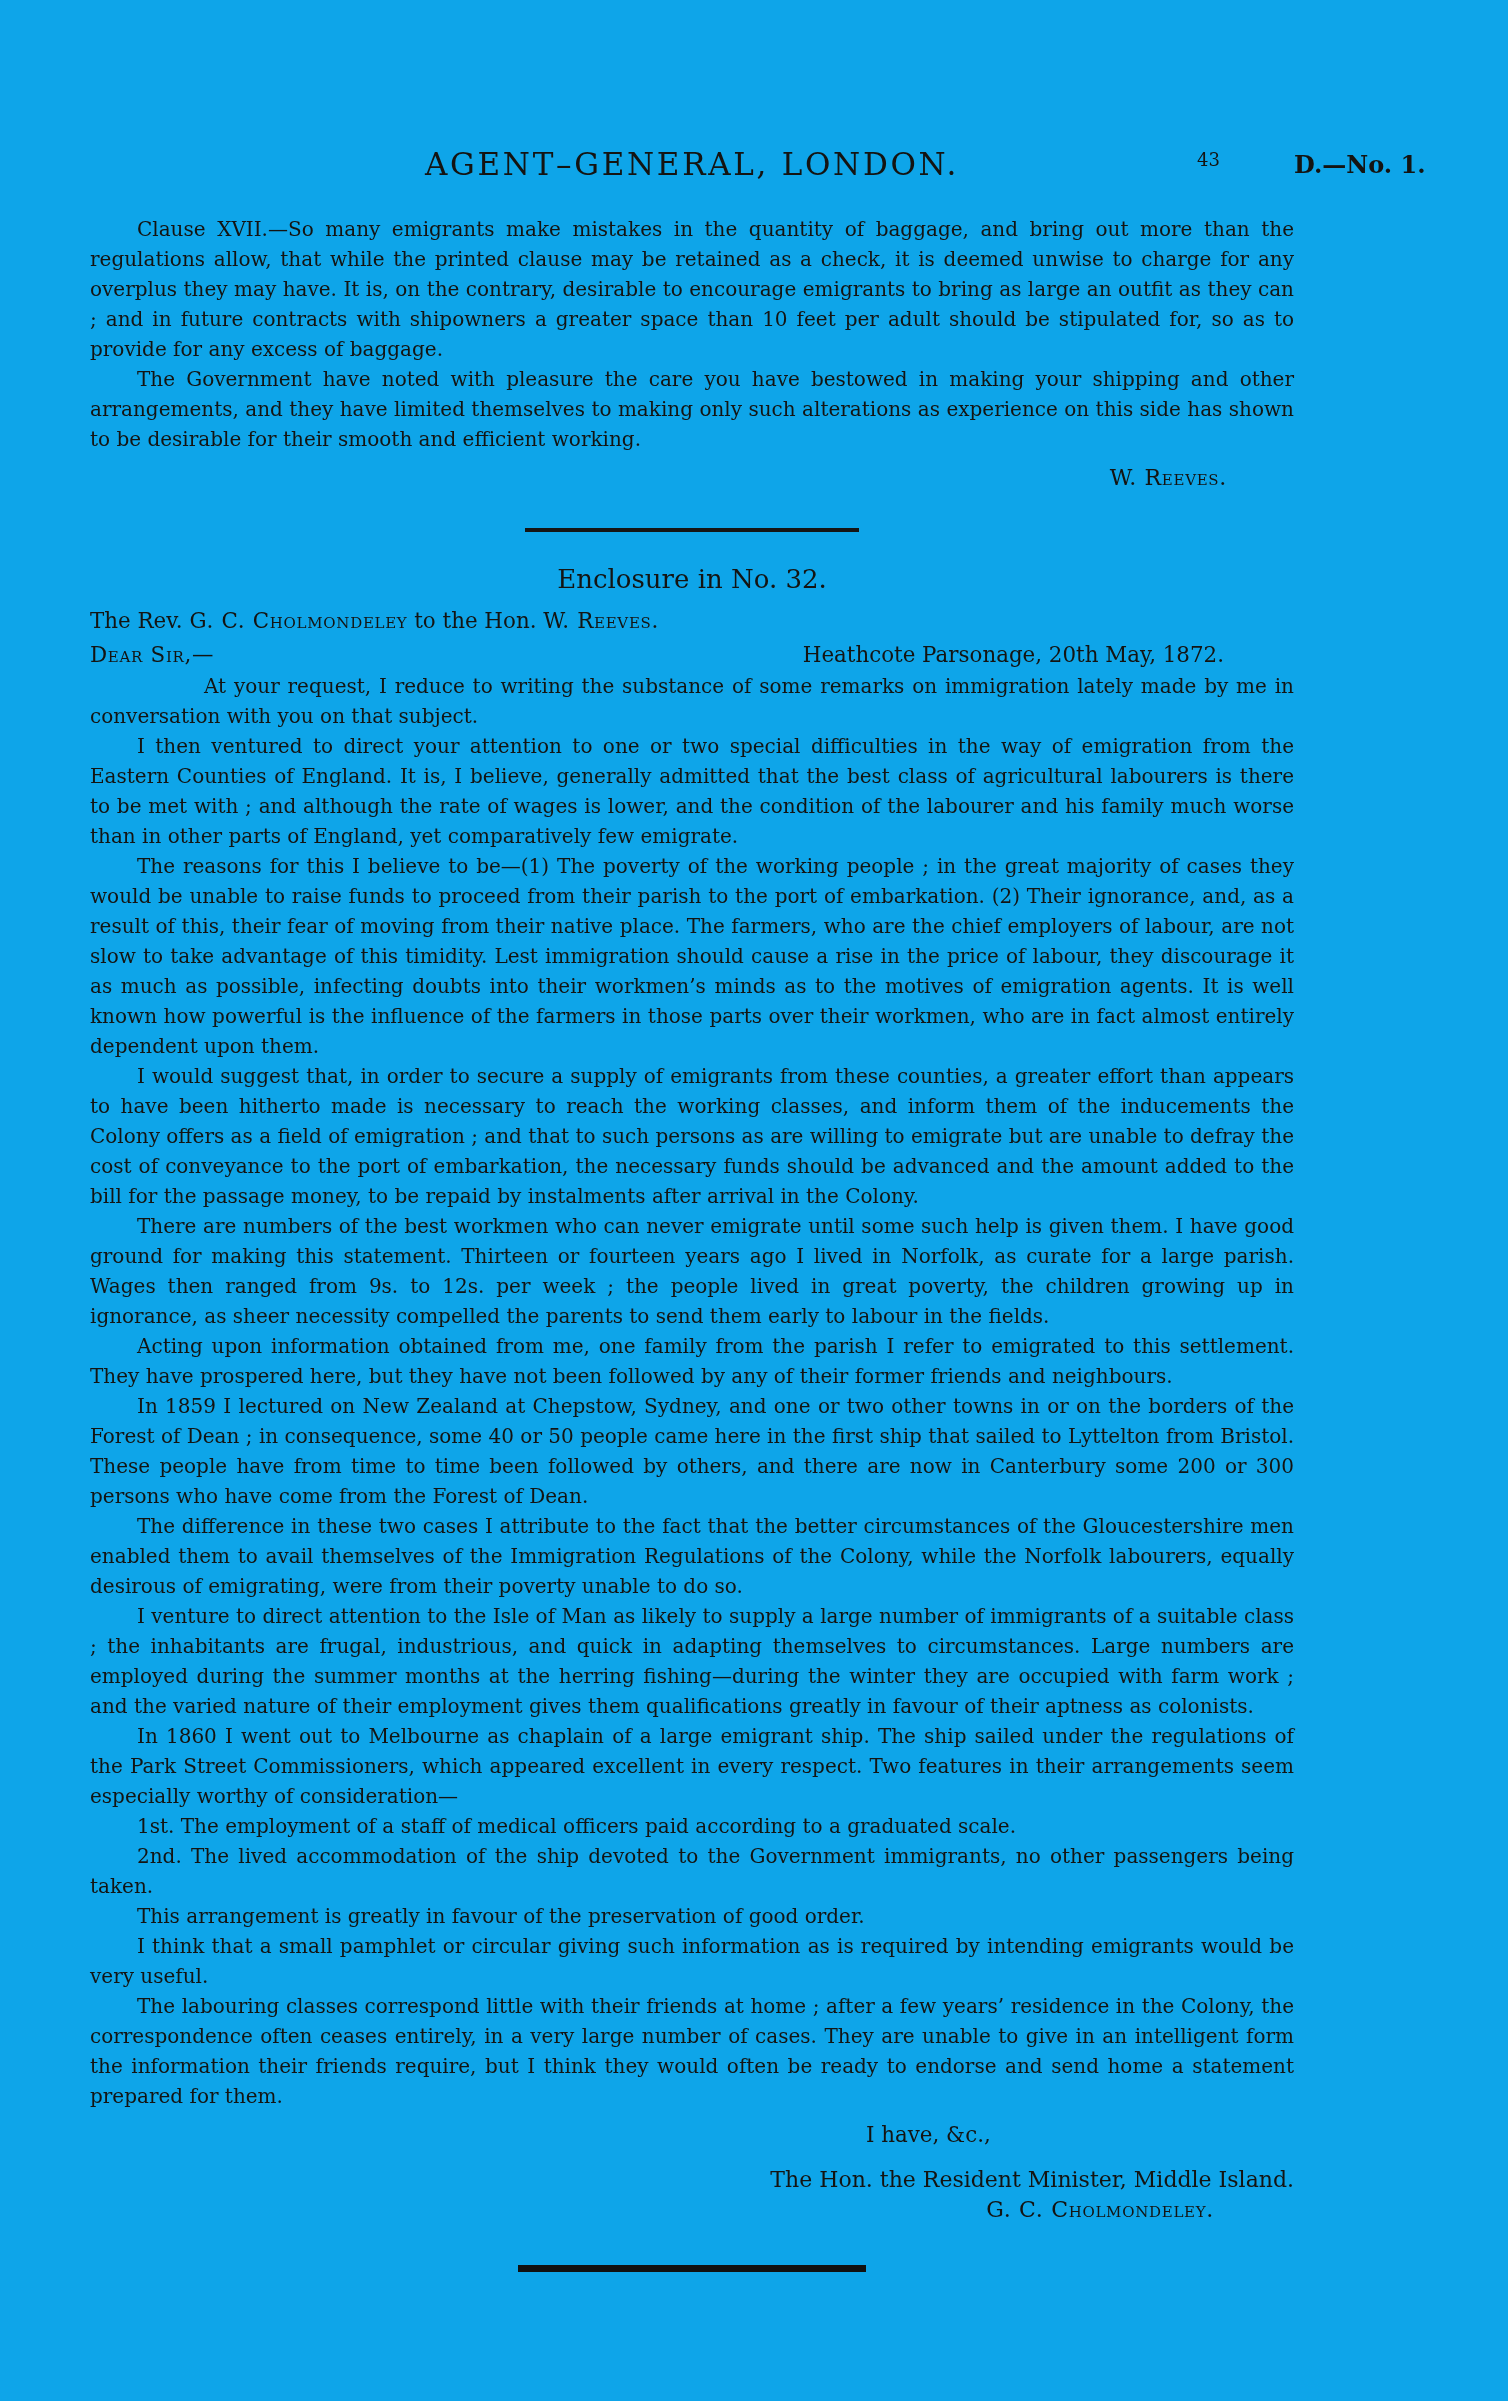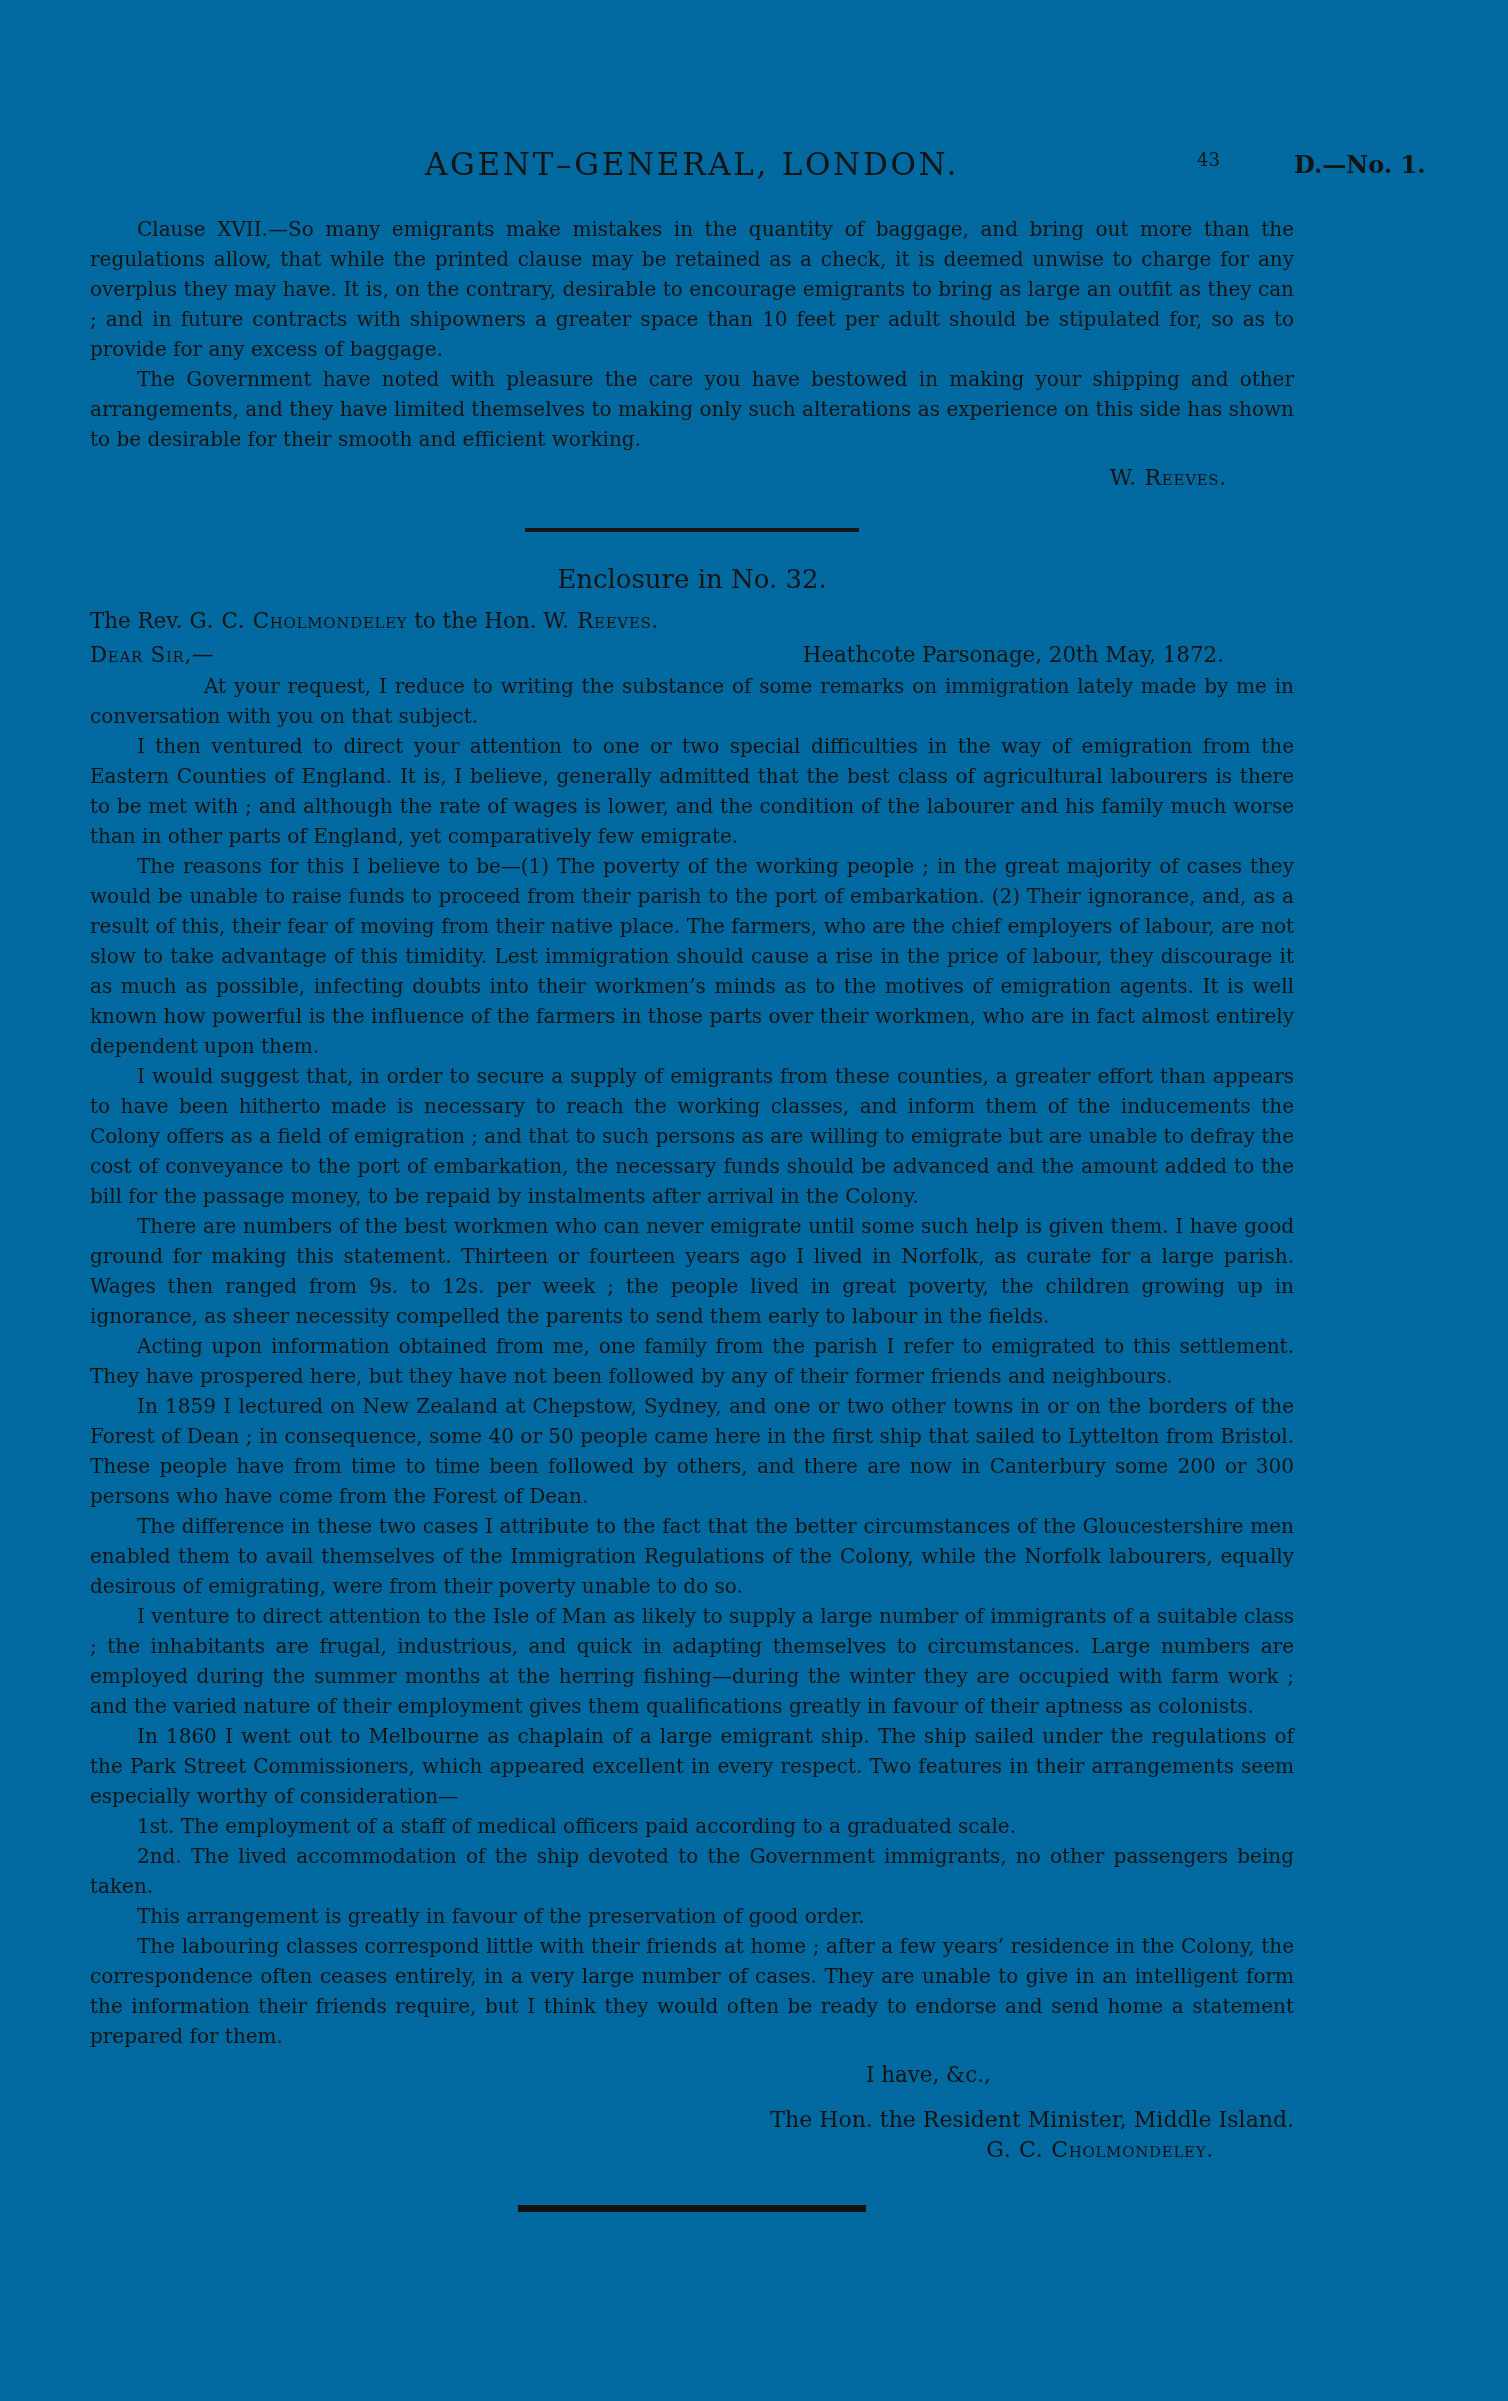--- a/index.html
+++ b/index.html
@@ -1,21 +1,21 @@
 <!DOCTYPE html>
 <html style="font-size:10.7px"><head>
 <meta charset="utf-8">
 <style>
   html,body{margin:0;padding:0;background:#e8e8e4;}
   .page{
     position:relative;
     width:1509px;
     height:2401px;
     margin:0 auto;
-    background:#0369a1;
+    background:#0ea5e9;
     color:#141412;
     font-family:"DejaVu Serif", "Liberation Serif", serif;
     overflow:hidden;
   }
   .column{
     position:absolute;
     left:90px;
     top:134px;
     width:1204px;
   }
@@ -153,20 +153,21 @@
       <p>I would suggest that, in order to secure a supply of emigrants from these counties, a greater effort than appears to have been hitherto made is necessary to reach the working classes, and inform them of the inducements the Colony offers as a field of emigration ; and that to such persons as are willing to emigrate but are unable to defray the cost of conveyance to the port of embarkation, the necessary funds should be advanced and the amount added to the bill for the passage money, to be repaid by instalments after arrival in the Colony.</p>
       <p>There are numbers of the best workmen who can never emigrate until some such help is given them.  I have good ground for making this statement.  Thirteen or fourteen years ago I lived in Norfolk, as curate for a large parish.  Wages then ranged from 9s. to 12s. per week ; the people lived in great poverty, the children growing up in ignorance, as sheer necessity compelled the parents to send them early to labour in the fields.</p>
       <p>Acting upon information obtained from me, one family from the parish I refer to emigrated to this settlement.  They have prospered here, but they have not been followed by any of their former friends and neighbours.</p>
       <p>In 1859 I lectured on New Zealand at Chepstow, Sydney, and one or two other towns in or on the borders of the Forest of Dean ; in consequence, some 40 or 50 people came here in the first ship that sailed to Lyttelton from Bristol.  These people have from time to time been followed by others, and there are now in Canterbury some 200 or 300 persons who have come from the Forest of Dean.</p>
       <p>The difference in these two cases I attribute to the fact that the better circumstances of the Gloucestershire men enabled them to avail themselves of the Immigration Regulations of the Colony, while the Norfolk labourers, equally desirous of emigrating, were from their poverty unable to do so.</p>
       <p>I venture to direct attention to the Isle of Man as likely to supply a large number of immigrants of a suitable class ; the inhabitants are frugal, industrious, and quick in adapting themselves to circumstances.  Large numbers are employed during the summer months at the herring fishing—during the winter they are occupied with farm work ; and the varied nature of their employment gives them qualifications greatly in favour of their aptness as colonists.</p>
       <p>In 1860 I went out to Melbourne as chaplain of a large emigrant ship.  The ship sailed under the regulations of the Park Street Commissioners, which appeared excellent in every respect.  Two features in their arrangements seem especially worthy of consideration—</p>
       <p>1st. The employment of a staff of medical officers paid according to a graduated scale.</p>
       <p>2nd. The lived accommodation of the ship devoted to the Government immigrants, no other passengers being taken.</p>
       <p>This arrangement is greatly in favour of the preservation of good order.</p>
+      <p>I think that a small pamphlet or circular giving such information as is required by intending emigrants would be very useful.</p>
       <p>The labouring classes correspond little with their friends at home ; after a few years’ residence in the Colony, the correspondence often ceases entirely, in a very large number of cases.  They are unable to give in an intelligent form the information their friends require, but I think they would often be ready to endorse and send home a statement prepared for them.</p>
 
       <div class="closing-line">I have, &amp;c.,</div>
 
       <div class="signoff-row">
         <span class="addressee">The Hon. the Resident Minister, Middle Island.</span>
         <span class="closing-signature smallcaps">G. C. Cholmondeley.</span>
       </div>
 
       <div class="rule-thick"></div>

